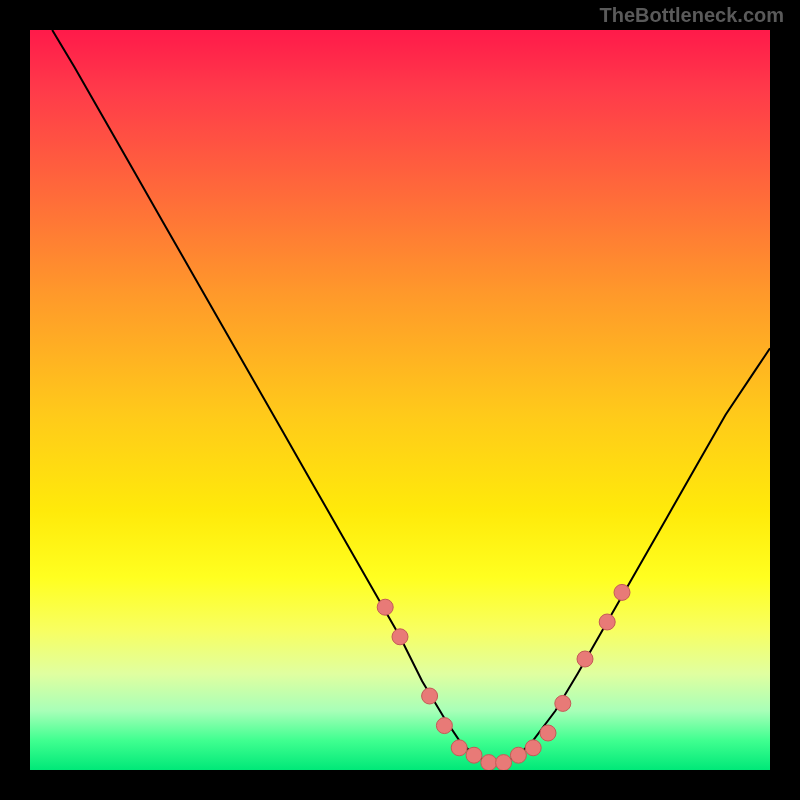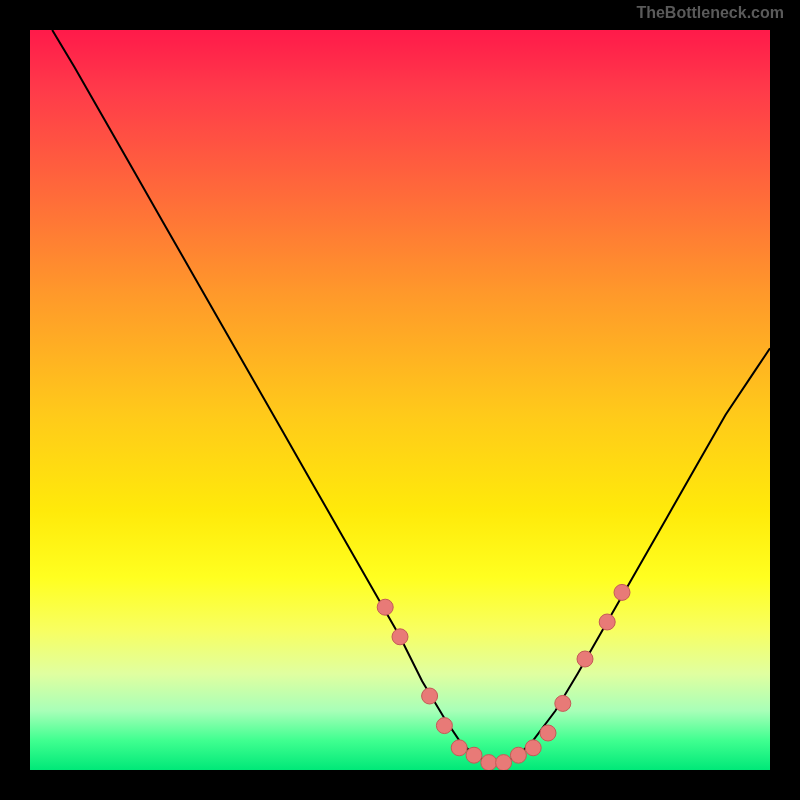--- a/index.html
+++ b/index.html
@@ -8,21 +8,21 @@
     width: 800px;
     height: 800px;
     background: #000;
     position: relative;
   }
   .watermark {
     position: absolute;
     top: 4px;
     right: 16px;
     font-family: Arial, sans-serif;
-    font-size: 16px;
+    font-size: 20px;
     font-weight: bold;
     color: #5a5a5a;
     z-index: 10;
   }
   .plot-area {
     position: absolute;
     left: 30px;
     top: 30px;
     width: 740px;
     height: 740px;

